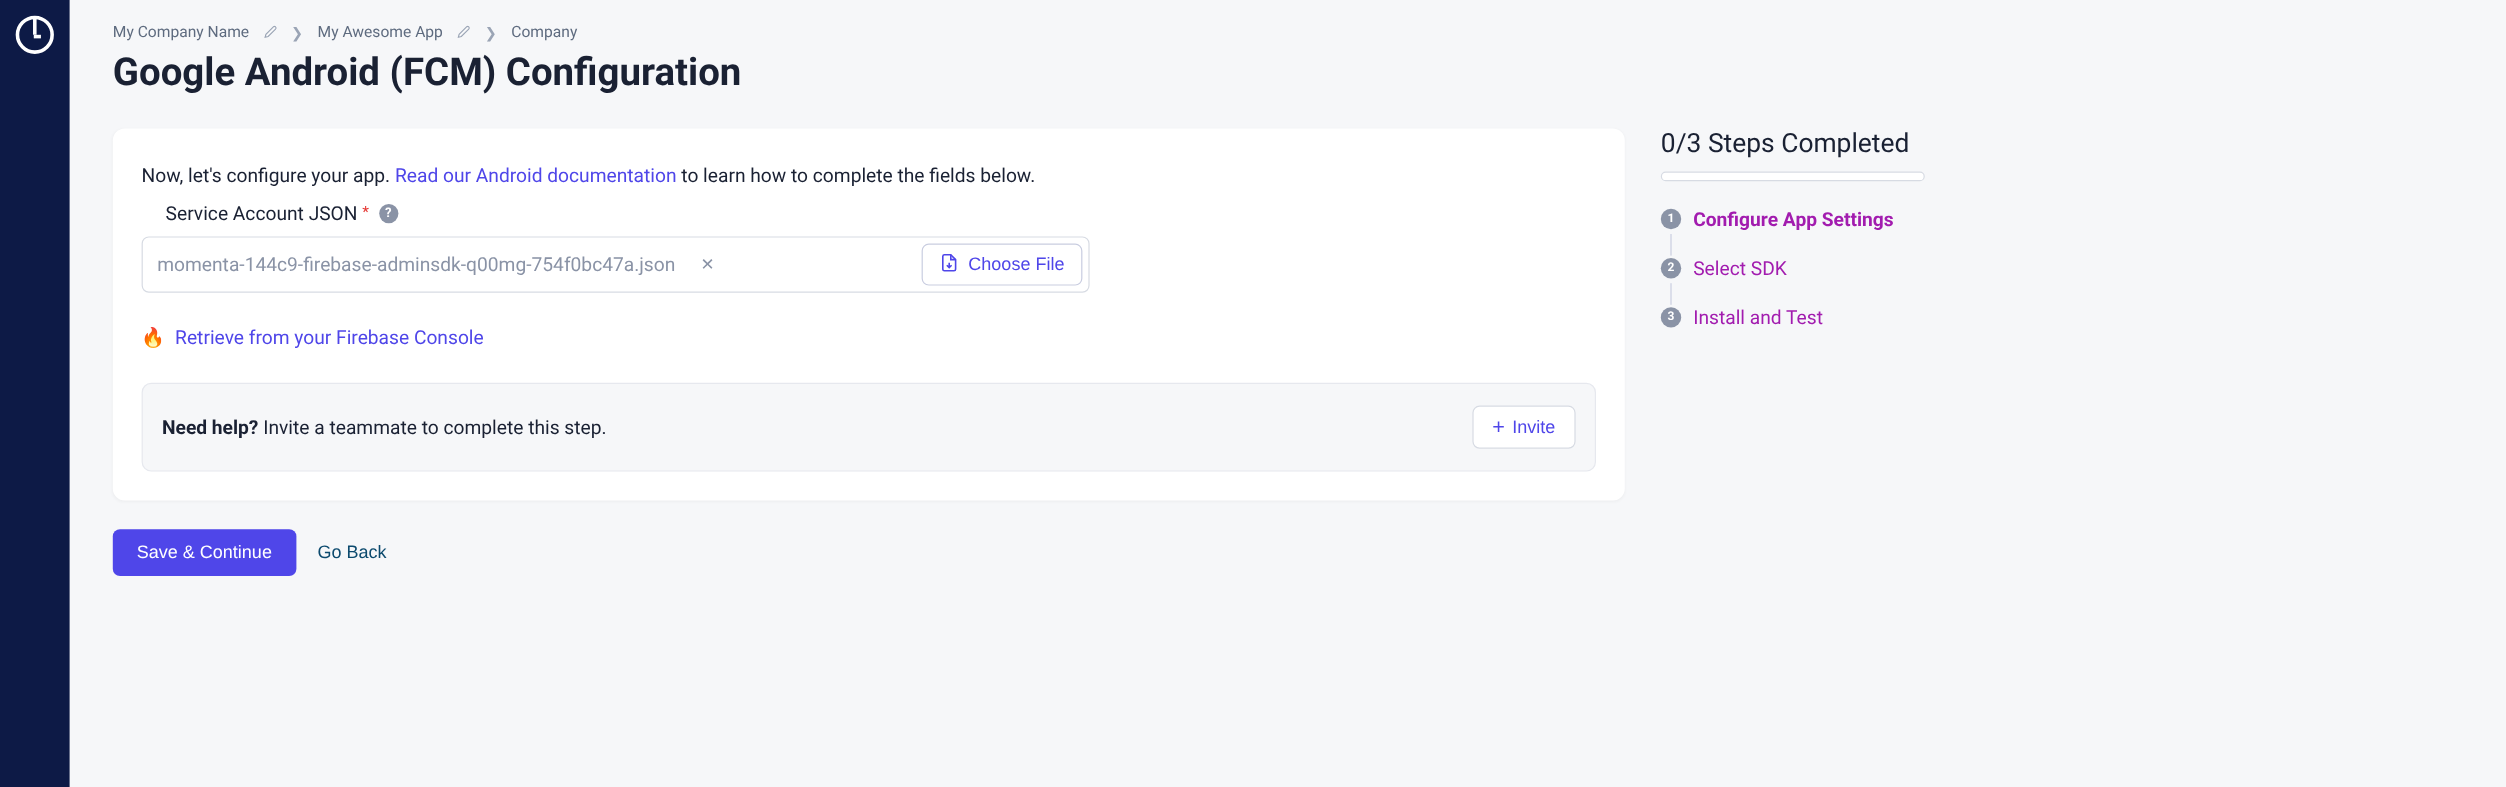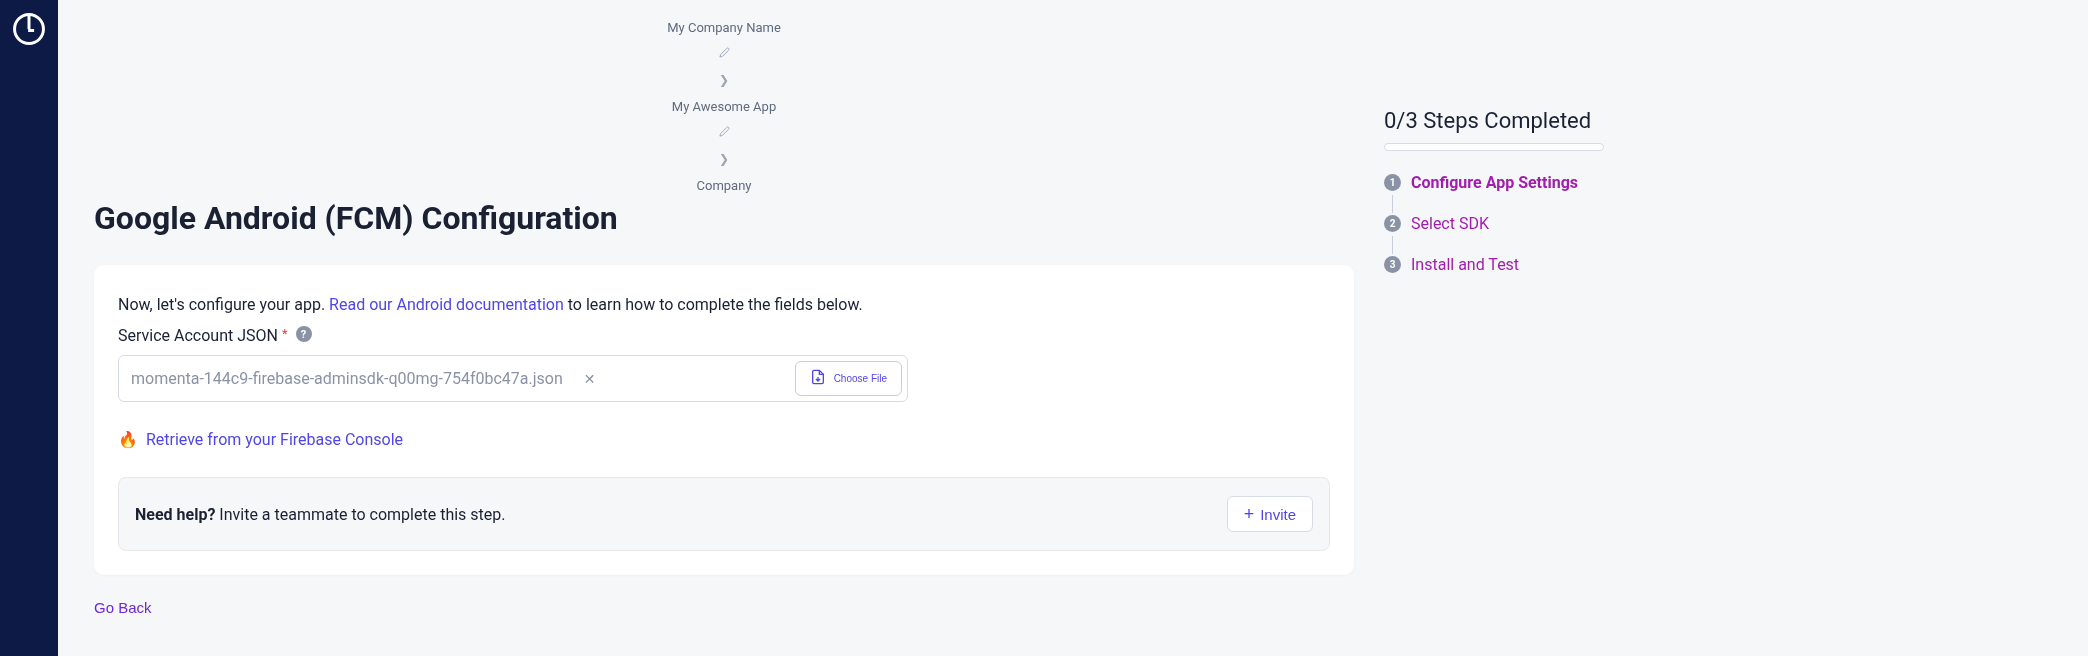--- a/index.html
+++ b/index.html
@@ -35,21 +35,20 @@
       flex: 1;
       max-width: 1260px;
     }
     .breadcrumb {
       display: flex;
       align-items: center;
       gap: 12px;
       font-size: 13px;
       color: #5e6b7f;
       margin-bottom: 6px;
-      flex-direction: column;
     }
     .breadcrumb a {
       color: #5e6b7f;
       text-decoration: none;
     }
     .breadcrumb .edit-icon {
       color: #9aa4b5;
       font-size: 12px;
     }
     .breadcrumb .chevron {
@@ -76,21 +75,23 @@
     }
     .intro a {
       color: #4f46e9;
       text-decoration: none;
     }
     .field-label {
       font-size: 16px;
       color: #1a2133;
       margin-bottom: 10px;
       display: flex;
+      align-items: center;
       gap: 4px;
+      margin-left: 20px;
     }
     .required {
       color: #e53935;
       font-size: 13px;
       vertical-align: super;
     }
     .help-icon {
       width: 16px;
       height: 16px;
       border-radius: 50%;
@@ -124,21 +125,21 @@
       color: #8a93a6;
       cursor: pointer;
       font-size: 14px;
     }
     .choose-file-btn {
       border: 1px solid #c9cde0;
       background: #fff;
       color: #4f46e9;
       padding: 7px 14px;
       border-radius: 6px;
-      font-size: 10px;
+      font-size: 15px;
       cursor: pointer;
       display: flex;
       align-items: center;
       gap: 8px;
     }
     .retrieve-row {
       display: flex;
       align-items: center;
       gap: 8px;
       margin-bottom: 28px;
@@ -186,21 +187,21 @@
       color: #fff;
       border: none;
       padding: 11px 20px;
       border-radius: 6px;
       font-size: 15px;
       font-weight: 500;
       cursor: pointer;
     }
     .secondary-btn {
       background: none;
-      color: #6d28d9;
+      color: #0c4a6e;
       border: none;
       font-size: 15px;
       cursor: pointer;
     }
     .steps-panel {
       width: 220px;
       padding-top: 88px;
     }
     .steps-header {
       font-size: 22px;
@@ -332,20 +333,21 @@
           <strong>Need help?</strong><span> Invite a teammate to complete this step.</span>
         </div>
         <button class="invite-btn">
           <span class="plus-icon">+</span>
           <span>Invite</span>
         </button>
       </div>
     </div>
 
     <div class="action-buttons">
+      <button class="primary-btn">Save &amp; Continue</button>
       <button class="secondary-btn">Go Back</button>
     </div>
   </div>
 
   <div class="steps-panel">
     <div class="steps-header">0/3 Steps Completed</div>
     <div class="progress-bar"></div>
     <div class="step-item active">
       <div class="step-num">1</div>
       <div class="step-label">Configure App Settings</div>

